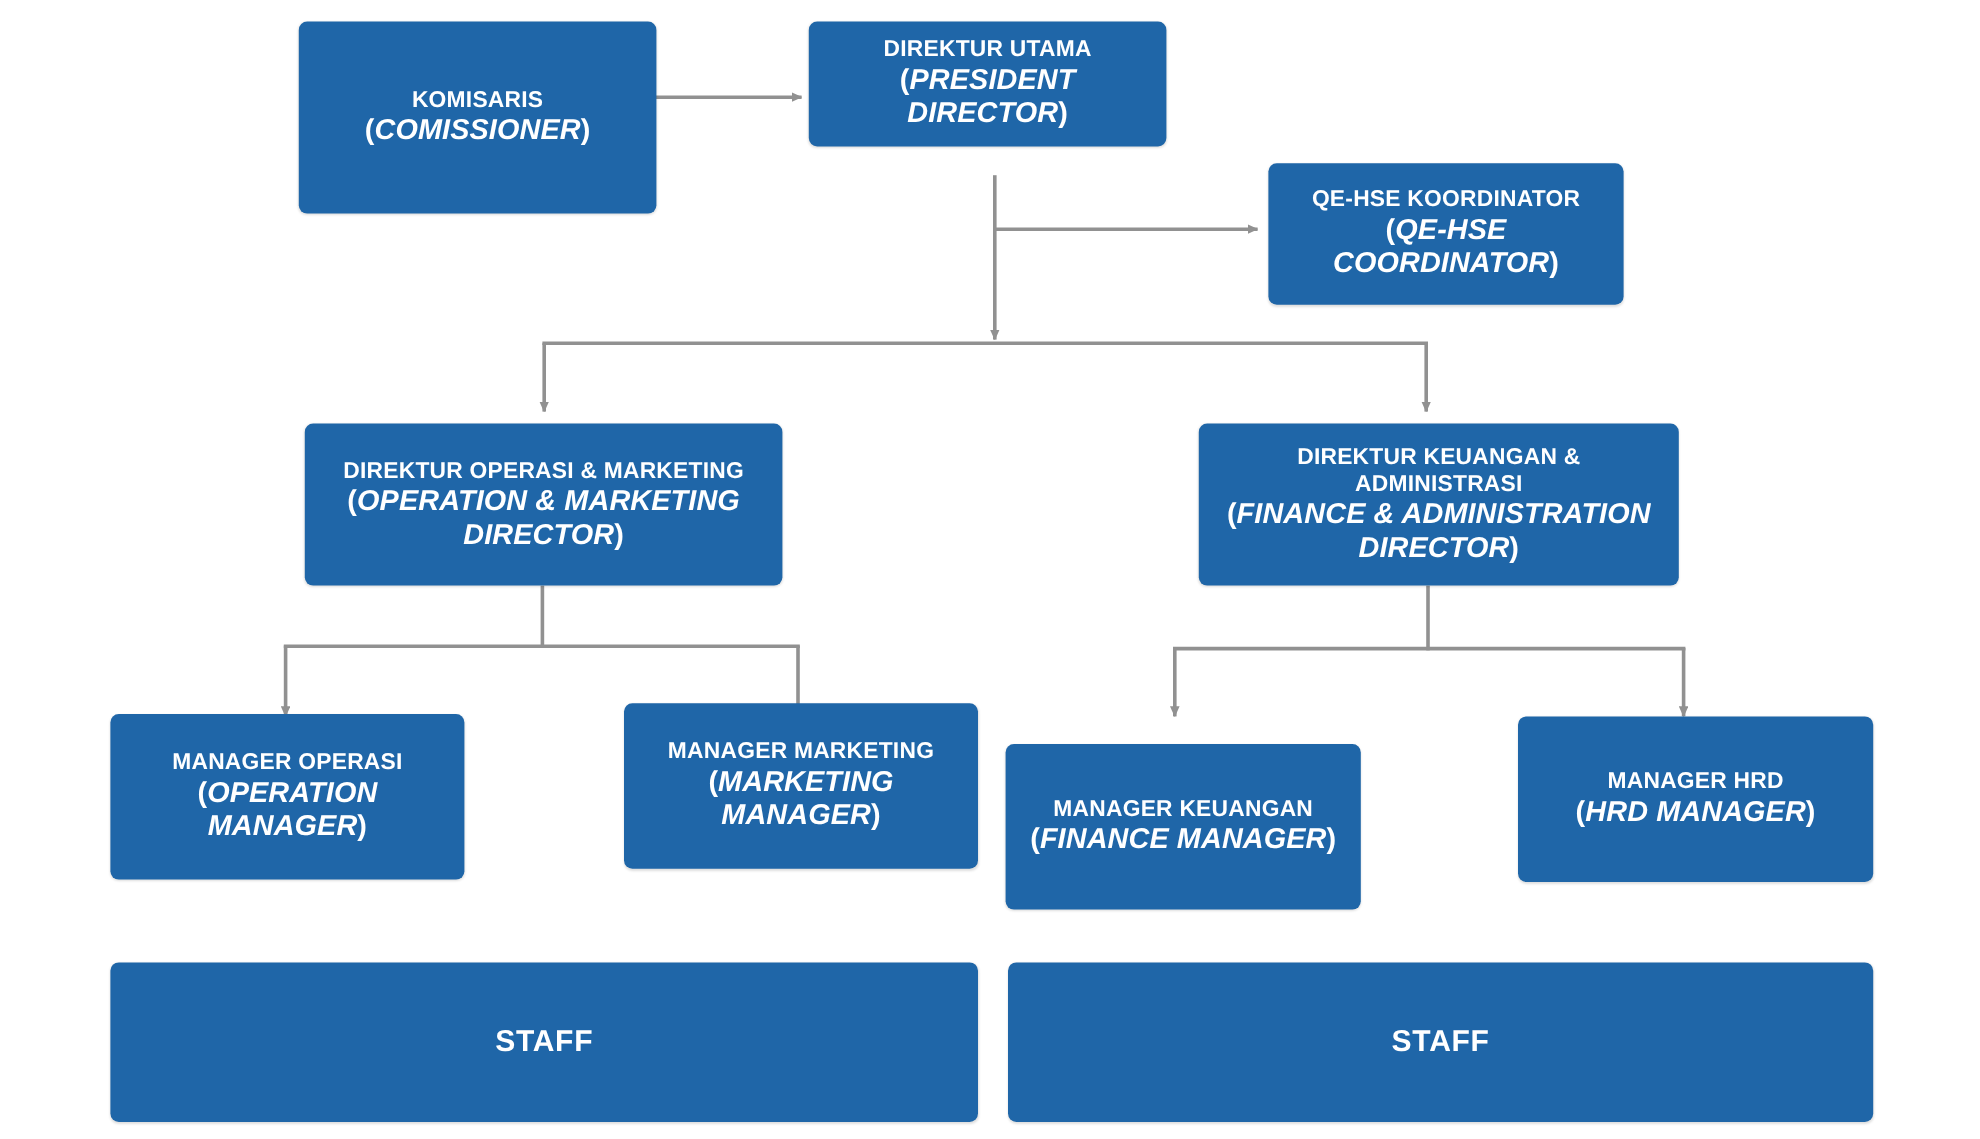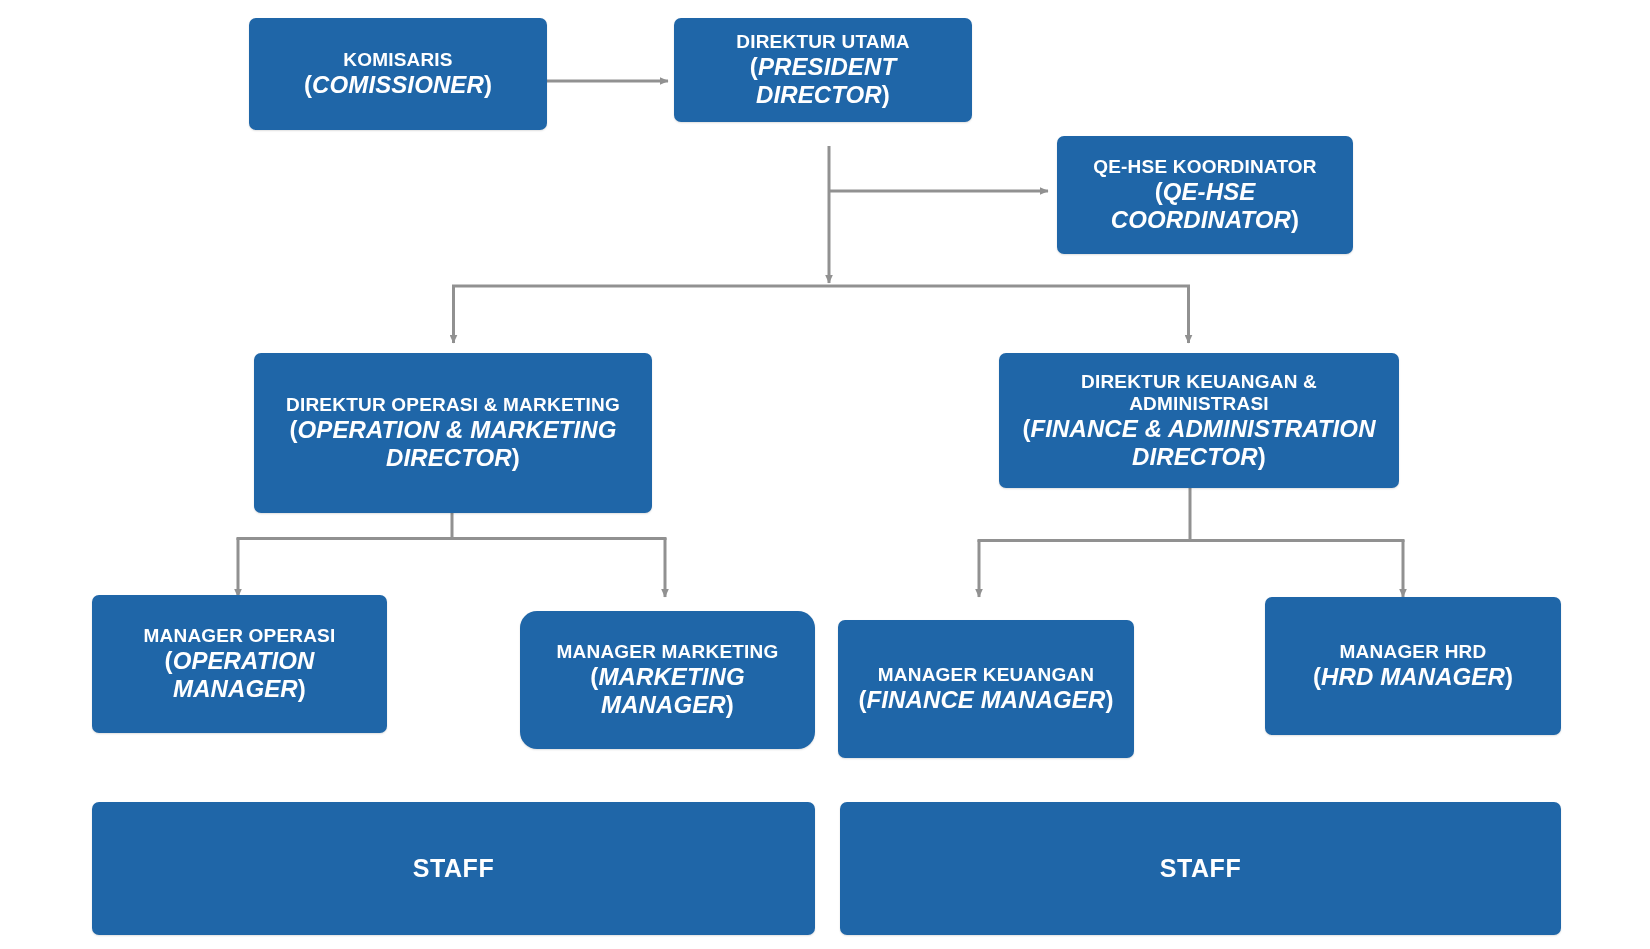--- a/index.html
+++ b/index.html
@@ -104,51 +104,51 @@
     </g>
 
     <g>
       <line x1="1190" y1="488" x2="1190" y2="542" stroke="#919191" stroke-width="3"></line>
       <line x1="977.5" y1="540.5" x2="1404.5" y2="540.5" stroke="#919191" stroke-width="3"></line>
       <line x1="979" y1="540" x2="979" y2="597" stroke="#919191" stroke-width="3" marker-end="url(#arrowhead)"></line>
       <line x1="1403" y1="540" x2="1403" y2="597" stroke="#919191" stroke-width="3" marker-end="url(#arrowhead)"></line>
     </g>
   </svg>
 
-  <div class="node" style="left:249px; top:18px; width:298px; height:112px;">
+  <div class="node" style="left:249px; top:18px; width:298px; height:160px;">
     <span class="title-id">KOMISARIS</span>
     <span class="title-en"><span class="paren">(</span><span>COMISSIONER</span><span class="paren">)</span></span>
   </div>
 
   <div class="node" style="left:674px; top:18px; width:298px; height:104px;">
     <span class="title-id">DIREKTUR UTAMA</span>
     <span class="title-en"><span class="paren">(</span><span>PRESIDENT DIRECTOR</span><span class="paren">)</span></span>
   </div>
 
   <div class="node" style="left:1057px; top:136px; width:296px; height:118px;">
     <span class="title-id">QE-HSE KOORDINATOR</span>
     <span class="title-en"><span class="paren">(</span><span>QE-HSE COORDINATOR</span><span class="paren">)</span></span>
   </div>
 
-  <div class="node" style="left:254px; top:353px; width:398px; height:160px;">
+  <div class="node" style="left:254px; top:353px; width:398px; height:135px;">
     <span class="title-id">DIREKTUR OPERASI &amp; MARKETING</span>
     <span class="title-en"><span class="paren">(</span><span>OPERATION &amp; MARKETING DIRECTOR</span><span class="paren">)</span></span>
   </div>
 
   <div class="node" style="left:999px; top:353px; width:400px; height:135px;">
     <span class="title-id">DIREKTUR KEUANGAN &amp; ADMINISTRASI</span>
     <span class="title-en"><span class="paren">(</span><span>FINANCE &amp; ADMINISTRATION DIRECTOR</span><span class="paren">)</span></span>
   </div>
 
   <div class="node" style="left:92px; top:595px; width:295px; height:138px;">
     <span class="title-id">MANAGER OPERASI</span>
     <span class="title-en"><span class="paren">(</span><span>OPERATION MANAGER</span><span class="paren">)</span></span>
   </div>
 
-  <div class="node" style="left:520px; top:611px; width:295px; height:138px;border-radius:17px;">
+  <div class="node" style="left:520px; top:586px; width:295px; height:138px;">
     <span class="title-id">MANAGER MARKETING</span>
     <span class="title-en"><span class="paren">(</span><span>MARKETING MANAGER</span><span class="paren">)</span></span>
   </div>
 
   <div class="node" style="left:838px; top:620px; width:296px; height:138px;">
     <span class="title-id">MANAGER KEUANGAN</span>
     <span class="title-en"><span class="paren">(</span><span>FINANCE MANAGER</span><span class="paren">)</span></span>
   </div>
 
   <div class="node" style="left:1265px; top:597px; width:296px; height:138px;">

